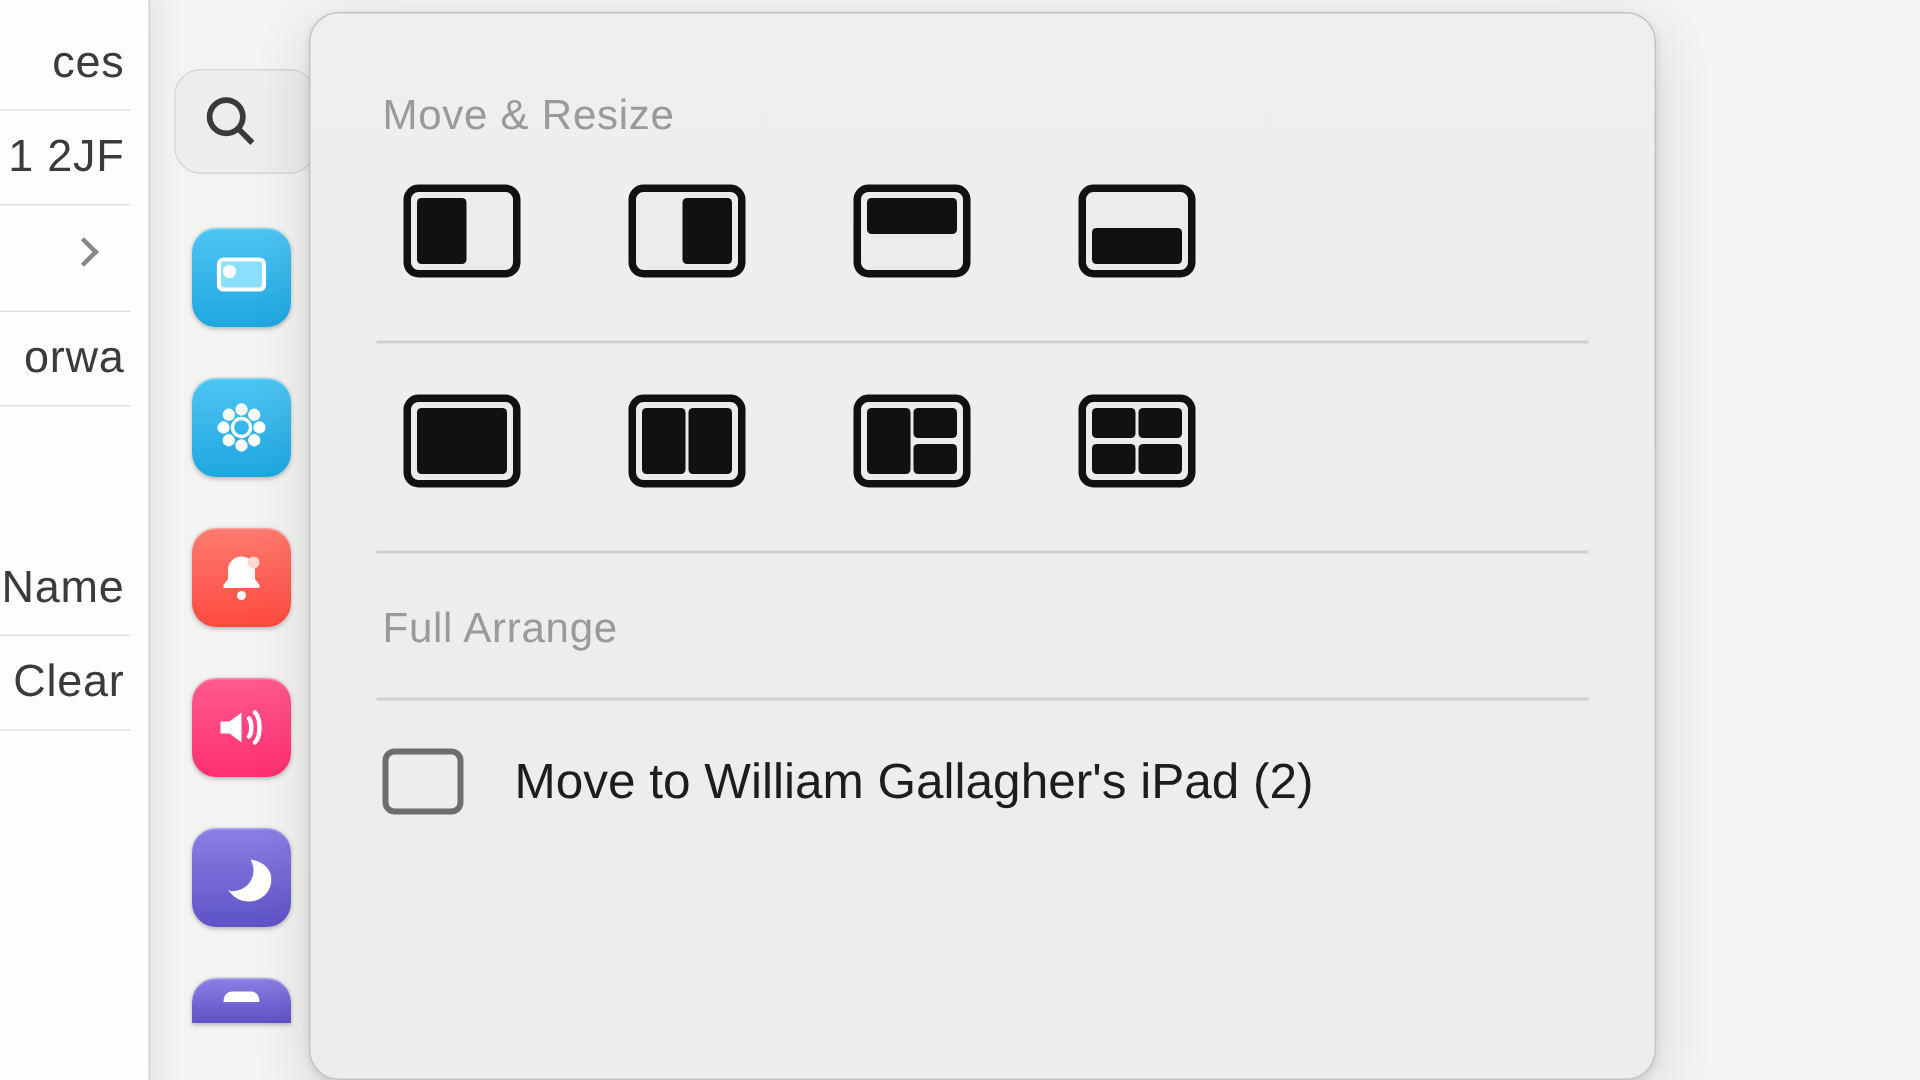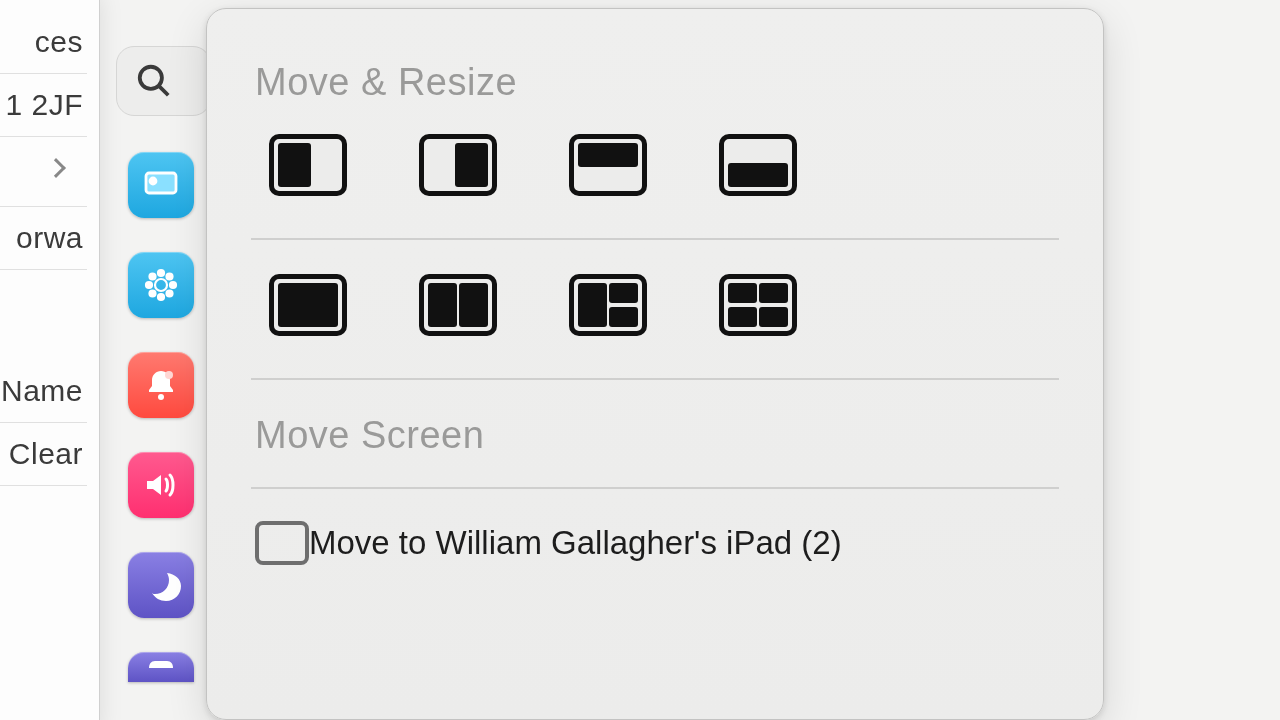--- a/index.html
+++ b/index.html
@@ -90,21 +90,21 @@
     height: 712px;
     background: linear-gradient(#efefee,#ececeb);
     border: 1px solid #c3c3c2;
     border-radius: 20px;
     box-shadow: 0 12px 40px rgba(0,0,0,0.12), 0 2px 6px rgba(0,0,0,0.12);
     padding: 40px 44px 0 44px;
     overflow: hidden;
   }
   .section-title {
     color: #9a9a99;
-    font-size: 38px;
+    font-size: 28px;
     font-weight: 400;
     letter-spacing: 0.5px;
     margin: 12px 0 30px 4px;
   }
   .tile-row {
     display: flex;
     gap: 72px;
     margin-bottom: 42px;
     padding-left: 18px;
   }
@@ -123,20 +123,21 @@
     border-radius: 3px;
   }
   hr.sep {
     border: none;
     border-top: 2px solid #cfcfce;
     margin: 0 0 34px 0;
   }
   .menu-item {
     display: flex;
     align-items: center;
+    gap: 34px;
     padding: 8px 4px;
     font-size: 33px;
     color: #1d1d1d;
     font-weight: 400;
     cursor: pointer;
   }
   .menu-item .glyph {
     width: 54px;
     height: 44px;
     border: 4px solid #6e6e6e;
@@ -249,21 +250,21 @@
     <div class="tile-btn">
       <div class="fill" style="left:4px;top:4px;width:42%;height:38%"></div>
       <div class="fill" style="right:4px;top:4px;width:42%;height:38%"></div>
       <div class="fill" style="left:4px;bottom:4px;width:42%;height:38%"></div>
       <div class="fill" style="right:4px;bottom:4px;width:42%;height:38%"></div>
     </div>
   </div>
 
   <hr class="sep">
 
-  <div class="section-title">Move Screen</div>
+  <div class="section-title">Full Arrange</div>
 
   <hr class="sep" style="margin-bottom:24px">
 
   <div class="menu-item">
     <span class="glyph"></span>
     <span>Move to William Gallagher's iPad (2)</span>
   </div>
 
 </div>
 

